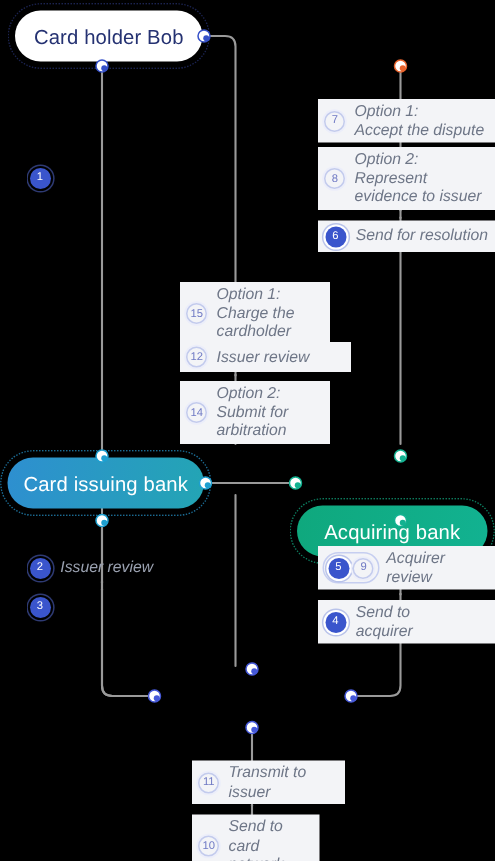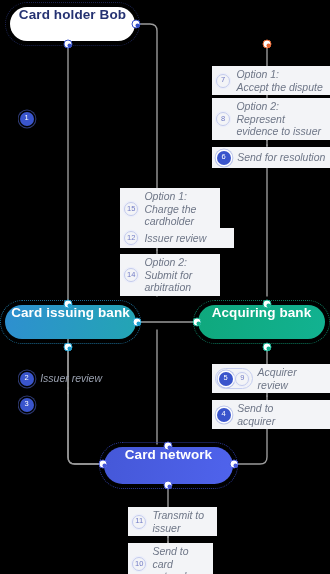--- a/index.html
+++ b/index.html
@@ -18,28 +18,28 @@
   #edge-layer {
     position: absolute; left: 0; top: 0;
     width: 330px; height: 574px;
     pointer-events: none;
   }
 
   
   .node {
     position: absolute;
     display: flex;
+    align-items: center;
     justify-content: center;
     border-radius: 999px;
     color: #ffffff;
     font-size: 13.5px;
     letter-spacing: 0.1px;
     white-space: nowrap;
     z-index: 6;
-    font-weight: bold;
   }
   .node .node-label { pointer-events: none; }
 
   
   .node::after {
     content: "";
     position: absolute;
     left: -5px; top: -5px; right: -5px; bottom: -5px;
     border-radius: 999px;
     border: 1.4px dotted var(--ring, #3b4b8c);
@@ -54,20 +54,21 @@
   .node.merchant {
     background: linear-gradient(100deg, #ef7b3e 0%, #e8632c 100%);
     --ring: #b8501f;
   }
   .node.issuing {
     background: linear-gradient(100deg, #2e8fd0 0%, #23a5b4 100%);
     --ring: #1b6a92;
   }
   .node.acquiring {
     background: linear-gradient(100deg, #0fa87d 0%, #12b291 100%);
+    margin-top: 32px;
     --ring: #0c7a5d;
   }
   .node.network {
     background: linear-gradient(100deg, #4558d8 0%, #4f63ec 100%);
     --ring: #2c3a9c;
   }
 
   
   .handle {
     position: absolute;
@@ -203,23 +204,20 @@
   <div class="handle h-cyan" style="left:68px; top:347px;"></div>
   <div class="handle h-cyan" style="left:137px; top:322px;"></div>
 
   <div class="node acquiring" style="left:198px; top:305px; width:127px; height:34px;">
     <span class="node-label">Acquiring bank</span>
   </div>
   <div class="handle h-teal" style="left:267px; top:304px;"></div>
   <div class="handle h-teal" style="left:267px; top:347px;"></div>
   <div class="handle h-teal" style="left:197px; top:322px;"></div>
 
-  <div class="node network" style="left:104px; top:447px; width:129px; height:37px;">
-    <span class="node-label">Card network</span>
-  </div>
   <div class="handle h-indigo" style="left:168px; top:446px;"></div>
   <div class="handle h-indigo" style="left:168px; top:485px;"></div>
   <div class="handle h-indigo" style="left:103px; top:464px;"></div>
   <div class="handle h-indigo" style="left:234px; top:464px;"></div>
 
   <div class="elabel dark" style="left:18px; top:108px;">
     <span class="badges">
       <span class="badge filled">1</span>
     </span>
   </div>
@@ -294,21 +292,21 @@
   </div>
 
   <div class="elabel" style="left:212px; top:400px; width:118px;">
     <span class="badges">
       <span class="badge filled">4</span>
     </span>
     <span class="txt">Send to
 acquirer</span>
   </div>
 
-  <div class="elabel" style="left:128px; top:507px; width:89px;">
+  <div class="elabel" style="left:128px; top:507px; width:102px;">
     <span class="badges">
       <span class="badge outline">11</span>
     </span>
     <span class="txt">Transmit to
 issuer</span>
   </div>
 
   <div class="elabel" style="left:128px; top:543px; width:85px;">
     <span class="badges">
       <span class="badge outline">10</span>

